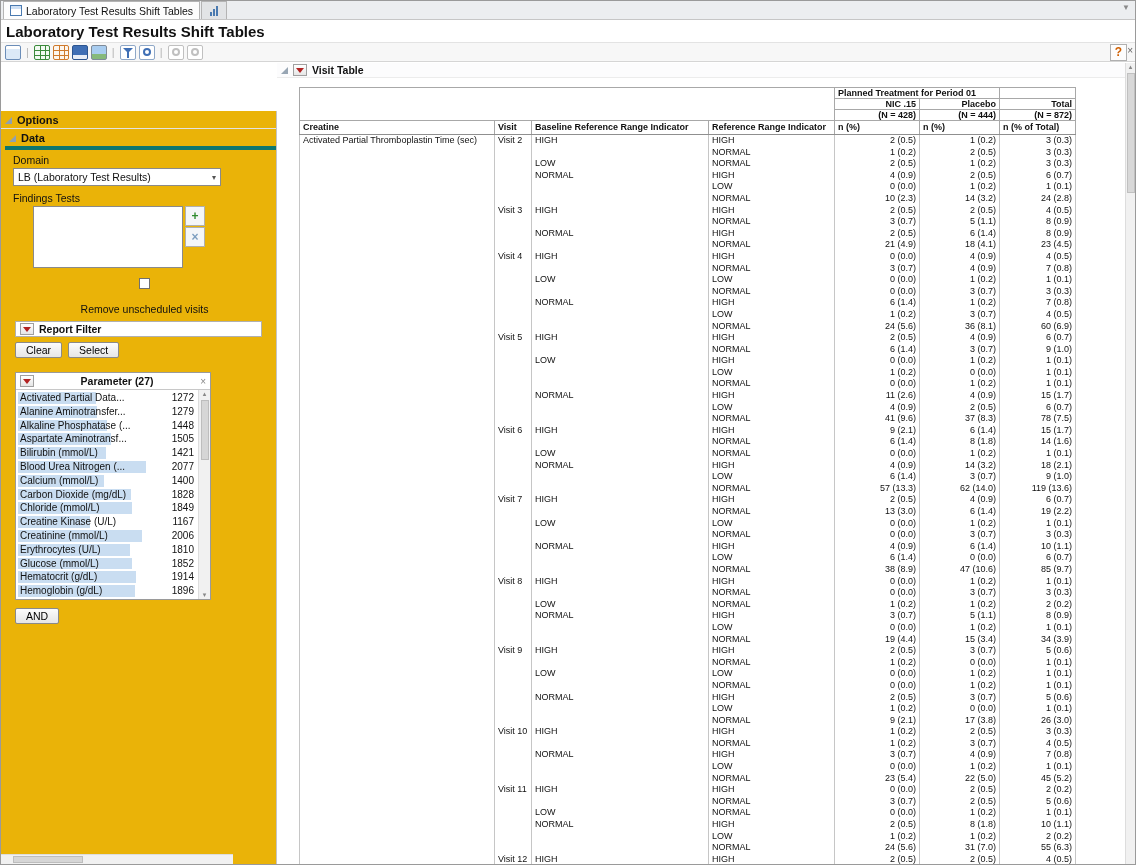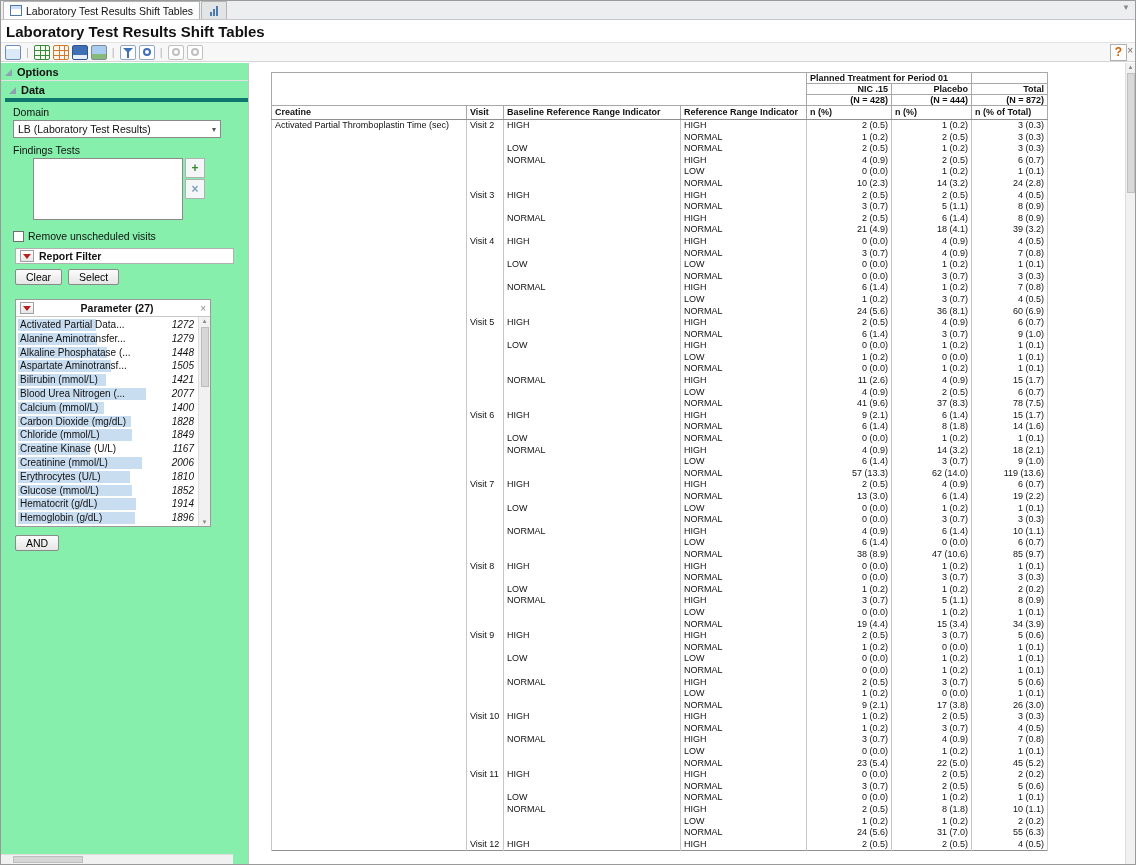--- a/index.html
+++ b/index.html
@@ -35,55 +35,55 @@
   .ic-funnel .funnel-stem { position:absolute; left:6px; top:6px; width:2px; height:6px; background:#3f6fb5; }
   .ic-gear .gear-circle { position:absolute; left:3px; top:2px; width:8px; height:8px; border:2px solid #3f6fb5; border-radius:50%; }
   .ic-disabled { border-color:#c0c0c0; }
   .ic-disabled .gear-circle { border-color:#c0c0c0; }
   .tsep { color:#b5b5b5; font-size:11px; margin:0 2px; }
   .help-btn { position:absolute; right:8px; top:1px; width:17px; height:17px; border:1px solid #b0b0b0; background:#fdfdfd; color:#cf5f00; font-weight:bold; text-align:center; font-size:12px; line-height:15px; }
   .edge-close { position:absolute; top:44px; right:2px; color:#666; font-size:10px; z-index:5; }
 
   
   .content { position:absolute; top:62px; left:0; right:0; bottom:0; display:flex; }
-  .sidebar { width:248px; background:#86efac; border-right:1px solid #c4c4c4; font-size:10.5px; position:relative; overflow:hidden; }
+  .sidebar { width:276px; background:#eab308; border-right:1px solid #c4c4c4; font-size:10.5px; position:relative; overflow:hidden;margin-top:48px; }
   .main { flex:1; position:relative; background:#fff; overflow:hidden; }
 
   
   .outline-h { display:flex; align-items:center; gap:5px; font-weight:bold; font-size:11px; padding:3px 4px 2px 4px; border-bottom:1px solid #e2e2e2; }
   .oh-data { margin-left:4px; border-bottom:4px solid #0f766e; }
   .tri { width:0; height:0; border-left:7px solid transparent; border-bottom:7px solid #8fa0b0; }
   .field-label { margin:4px 0 2px 12px; }
   .dropdown { margin:1px 6px 6px 12px; width:208px; height:18px; border:1px solid #8a8a8a; background:#fff; display:flex; align-items:center; justify-content:space-between; padding:0 4px; font-size:10.5px; white-space:nowrap; }
   .dd-arrow { color:#555; font-size:8px; }
   .findings-row { display:flex; margin-left:32px; gap:2px; }
   .listbox { width:150px; height:62px; background:#fff; border:1px solid #8a8a8a; }
   .mini-btns { display:flex; flex-direction:column; gap:1px; }
   .mini-btn { width:20px; height:20px; border:1px solid #b0b0b0; background:#f4f6f8; display:flex; align-items:center; justify-content:center; font-size:12px; }
   .add-glyph { color:#2e8b2e; font-weight:bold; line-height:10px; }
   .x-glyph { color:#7d9ebf; font-weight:bold; line-height:10px; }
-  .check-row { display:flex; align-items:center; gap:4px; margin:10px 0 6px 12px; }
+  .check-row { display:flex; align-items:center; gap:14px; margin:10px 0 6px 12px;flex-direction:column; }
   .checkbox { width:11px; height:11px; border:1px solid #707070; background:#fff; display:inline-block; }
   .rf-header { margin:3px 14px 5px 14px; border:1px solid #b0b0b0; background:#fff; display:flex; align-items:center; gap:5px; padding:1px 4px; font-weight:bold; font-size:10.5px; }
   .red-tri-btn { width:14px; height:12px; background:linear-gradient(#ffffff,#e6e6e6); border:1px solid #a0a0a0; display:inline-flex; align-items:center; justify-content:center; flex:none; }
   .red-tri { width:0; height:0; border-left:4px solid transparent; border-right:4px solid transparent; border-top:5px solid #b22222; }
   .btn-row { margin:2px 0 10px 14px; display:flex; gap:6px; }
   .btn { display:inline-block; border:1px solid #8a8a8a; background:linear-gradient(#fcfcfc,#e6e6e6); border-radius:2px; padding:1px 10px; font-size:10.5px; font-family:"Liberation Sans",sans-serif; }
   .filter-panel { margin:14px 0 8px 14px; width:196px; border:1px solid #9a9a9a; background:#fff; }
   .fp-header { display:flex; align-items:center; gap:4px; border-bottom:1px solid #c8c8c8; padding:2px 4px; }
   .fp-title { flex:1; text-align:center; font-weight:bold; font-size:10.5px; }
   .fp-close { color:#888; font-size:10px; }
   .fp-body { position:relative; padding:1px 14px 1px 1px; min-height:208px; }
   .fp-scroll { position:absolute; right:0; top:0; bottom:0; width:12px; background:#f1f1f1; border-left:1px solid #ddd; display:flex; flex-direction:column; align-items:center; font-size:7px; color:#888; }
   .fs-thumb { width:8px; height:60px; background:#d6d6d6; border:1px solid #bdbdbd; margin-top:2px; }
   .fs-down { margin-top:auto; }
   .pitem { position:relative; height:13.8px; font-size:10px; white-space:nowrap; }
   .pbar { position:absolute; left:1px; top:1px; bottom:1px; background:#c9ddf1; }
   .plabel { position:absolute; left:3px; top:0; line-height:13.8px; }
-  .pcount { position:absolute; right:2px; top:0; line-height:13.8px;font-style:italic; }
+  .pcount { position:absolute; right:2px; top:0; line-height:13.8px; }
   .and-btn { margin-left:14px; }
   .hscroll { position:absolute; left:0; bottom:0; width:232px; height:10px; background:#f1f1f1; border-top:1px solid #ddd; }
   .hthumb { position:absolute; left:12px; top:1px; width:70px; height:7px; background:#d6d6d6; border:1px solid #bdbdbd; }
 
   
   .visit-bar { height:15px; display:flex; align-items:center; gap:5px; padding-left:4px; background:#fcfcfd; border-bottom:1px solid #ececec; font-weight:bold; font-size:10.5px; }
   .visit-bar .tri { border-bottom-color:#98a6b4; }
   .shift-table { border-collapse:collapse; table-layout:fixed; width:776px; margin:9px 0 0 22px; font-size:9px;border-radius:11px; }
   .shift-table th, .shift-table td { padding:0 3px; white-space:nowrap; overflow:hidden; }
   .shift-table thead th, .shift-table thead td { border:1px solid #a8a8a8; font-weight:bold; text-align:left; line-height:10px; height:10px; }
@@ -279,20 +279,27 @@
             </div>
           </div>
       </div>
       <button class="btn and-btn">AND</button>
       <div class="hscroll">
           <div class="hthumb"></div>
         </div>
     </div>
 
     <div class="main">
+      <div class="visit-bar">
+        <span class="tri"></span>
+        <span class="red-tri-btn">
+            <span class="red-tri"></span>
+          </span>
+        <span>Visit Table</span>
+      </div>
 
       <table class="shift-table">
         <colgroup>
           <col style="width:195px">
             <col style="width:37px">
             <col style="width:177px">
             <col style="width:126px">
           <col style="width:85px">
             <col style="width:80px">
             <col style="width:76px">
@@ -405,21 +412,21 @@
               <td class="num">6 (1.4)</td>
               <td class="num">8 (0.9)</td>
             </tr>
             <tr>
               <td></td>
               <td></td>
               <td></td>
               <td>NORMAL</td>
               <td class="num">21 (4.9)</td>
               <td class="num">18 (4.1)</td>
-              <td class="num">39 (3.2)</td>
+              <td class="num">23 (4.5)</td>
             </tr>
             <tr>
               <td></td>
               <td>Visit 4</td>
               <td>HIGH</td>
               <td>HIGH</td>
               <td class="num">0 (0.0)</td>
               <td class="num">4 (0.9)</td>
               <td class="num">4 (0.5)</td>
             </tr>

